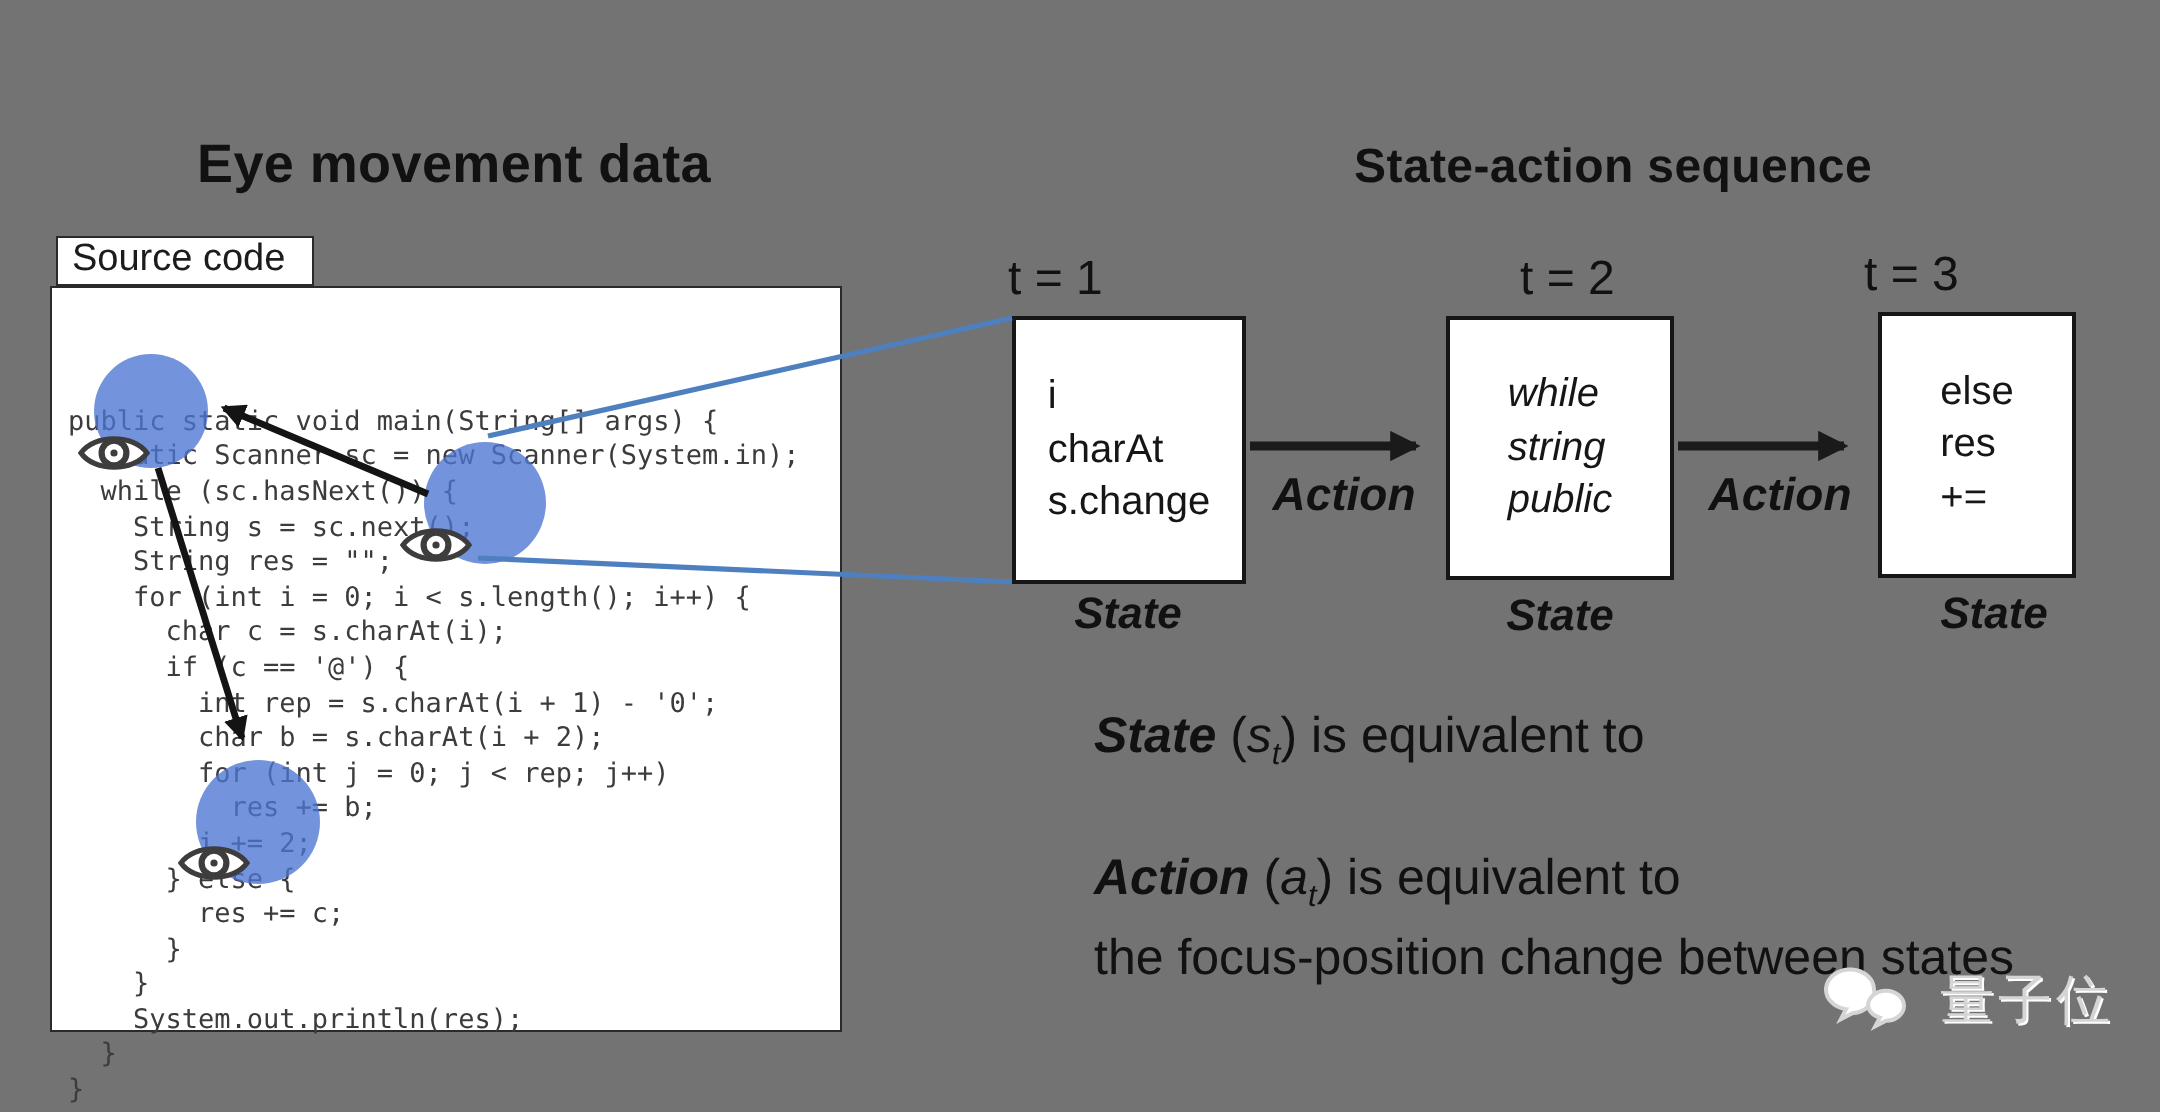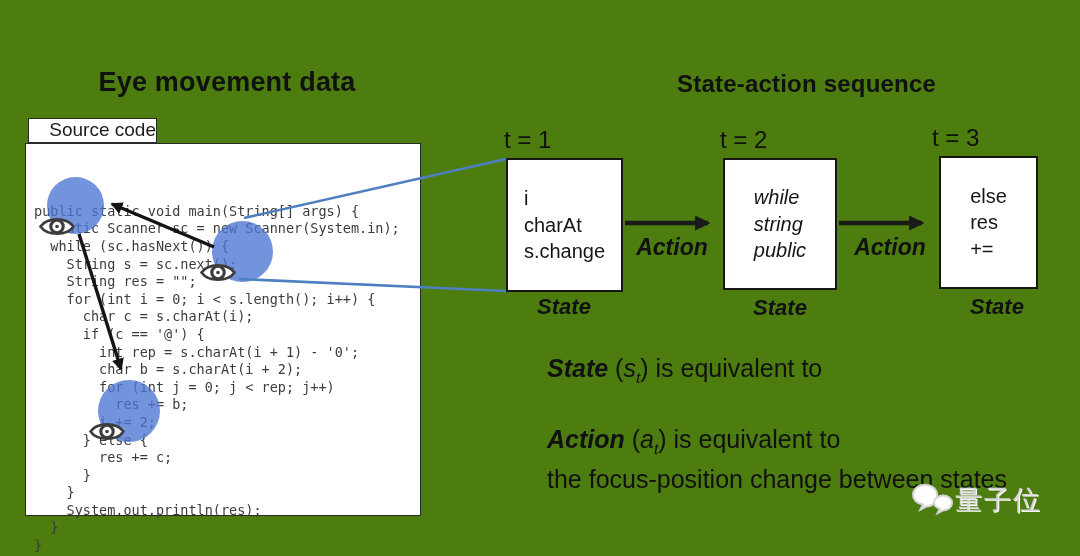--- a/index.html
+++ b/index.html
@@ -1,31 +1,31 @@
 <!DOCTYPE html>
 <html><head>
 <meta charset="utf-8">
 <style>
   html,body { margin:0; padding:0; background:#ffffff; }
   .stage {
-    position:relative; width:1080px; height:556px; background:#4d7c0f;
+    position:relative; width:1080px; height:556px; background:#737373;
     font-family:"Liberation Sans", sans-serif; color:#111; overflow:hidden;
   }
   .abs { position:absolute; }
 
   
   .ltitle { left:60px; top:67px; width:334px; text-align:center;
             font-size:27px; font-weight:bold; letter-spacing:0.2px; }
   .rtitle { left:616px; top:70px; width:320px; text-align:right;
             font-size:24px; font-weight:bold; letter-spacing:0.2px; }
 
   
   .src-label { left:28px; top:118px; width:129px; height:25px; background:#fff;
                border:1.8px solid #2a2a2a; box-sizing:border-box; z-index:4;
-               font-size:19px; line-height:22px; padding-left:7px; color:#1c1c1c;text-align:right; }
+               font-size:19px; line-height:22px; padding-left:7px; color:#1c1c1c; }
   .code-box  { left:25px; top:143px; width:396px; height:373px; background:#fff;
                border:1.8px solid #2a2a2a; box-sizing:border-box; z-index:1; }
   .code { position:absolute; left:0; top:0; right:0; bottom:0; margin:0;
           padding:6px 0 0 8px; white-space:pre;
           font-family:"DejaVu Sans Mono", monospace;
           font-size:13.5px; line-height:17.6px; color:#3c3c3c; }
   .code-line { height:17.6px; }
 
   
   .fix { border-radius:50%; background:rgba(77,116,212,0.78); z-index:2; }
@@ -38,21 +38,21 @@
   
   .state-box { border:2.4px solid #161616; background:#fff; box-sizing:border-box;
                display:flex; align-items:center; justify-content:center; z-index:1; }
   .sb1 { left:506px; top:158px; width:117px; height:134px; }
   .sb2 { left:723px; top:158px; width:114px; height:132px;font-style:italic; }
   .sb3 { left:939px; top:156px; width:99px; height:133px; }
   .tokens { font-size:20px; line-height:26.5px; color:#161616; text-align:left; }
 
   .t-label { width:120px; text-align:left; font-size:24px; color:#111; }
   .t1 { left:504px; top:126px; }
-  .t2 { left:720px; top:126px; }
+  .t2 { left:760px; top:126px; }
   .t3 { left:932px; top:124px; }
 
   .state-cap { width:120px; text-align:center; font-size:22px; font-weight:bold;
                font-style:italic; color:#111; }
   .s1 { left:504px; top:294px; }
   .s2 { left:720px; top:295px; }
   .s3 { left:937px; top:294px; }
 
   .action-label { width:124px; text-align:center; font-size:23px; font-weight:bold;
                   font-style:italic; color:#111; }
@@ -61,21 +61,21 @@
 
   
   .note { left:547px; width:520px; font-size:25px; line-height:30px; color:#111; }
   .note1 { top:353px; }
   .note2 { top:424px; }
   .term { font-weight:bold; font-style:italic; }
   .var  { font-style:italic; }
   .note sub { font-size:0.62em; font-style:italic; }
 
   
-  .watermark { left:908px; top:482px; display:flex; align-items:center; gap:1px;
+  .watermark { left:908px; top:482px; display:flex; align-items:center; gap:16px;
                color:#d5d5d5; font-size:27px; letter-spacing:2px;
                text-shadow:1px 1px 0 #ffffff; z-index:5; }
 </style>
 </head>
 <body>
 
 <div class="stage">
 
   <div class="abs ltitle">Eye movement data</div>
   <div class="abs rtitle">State-action sequence</div>

